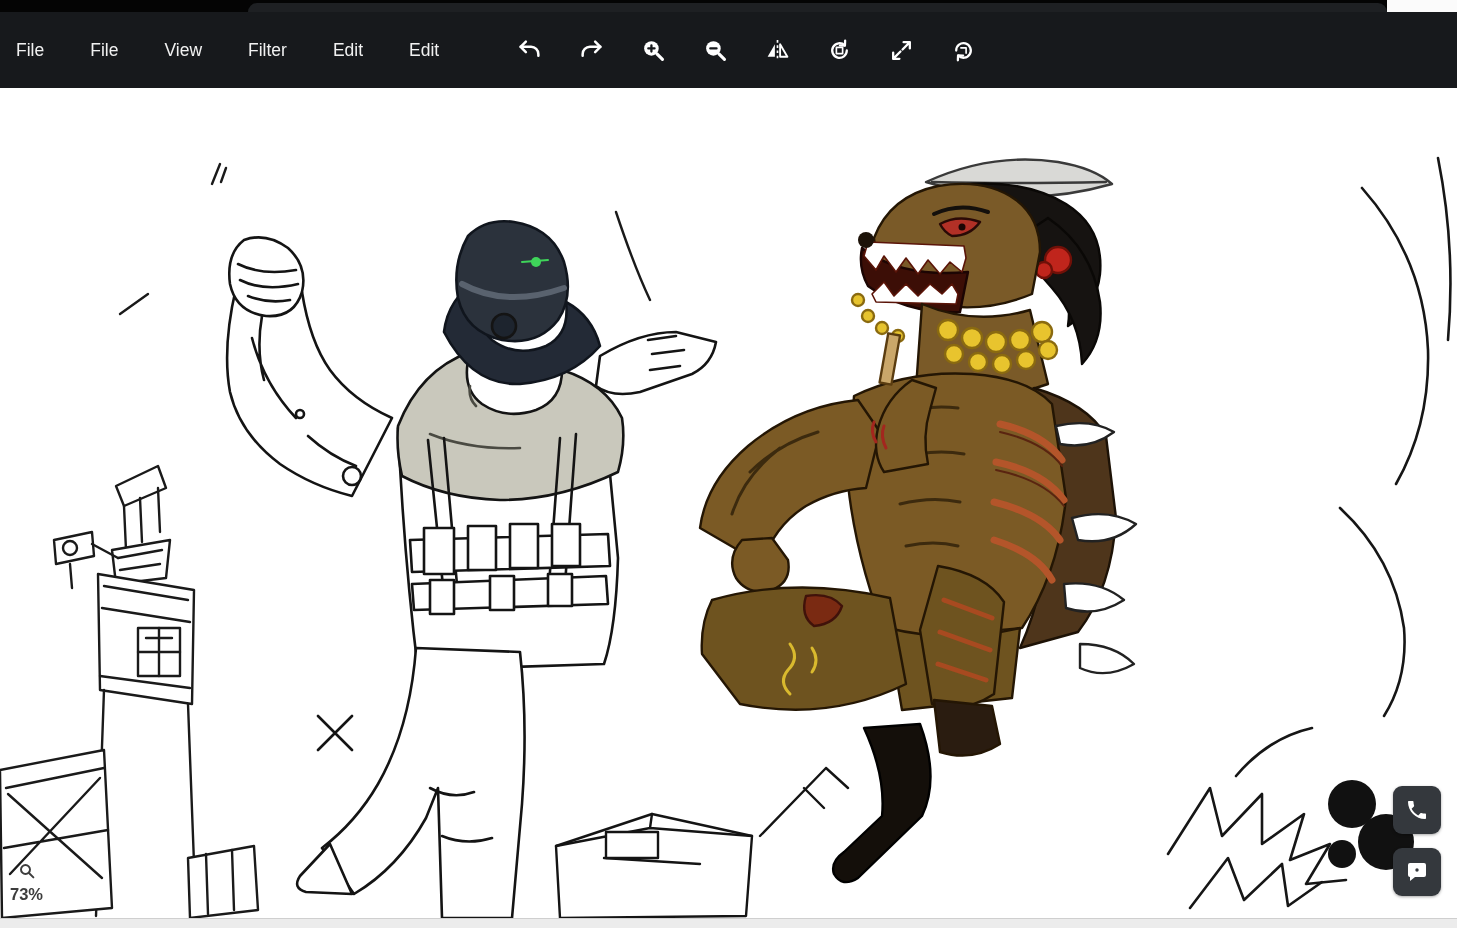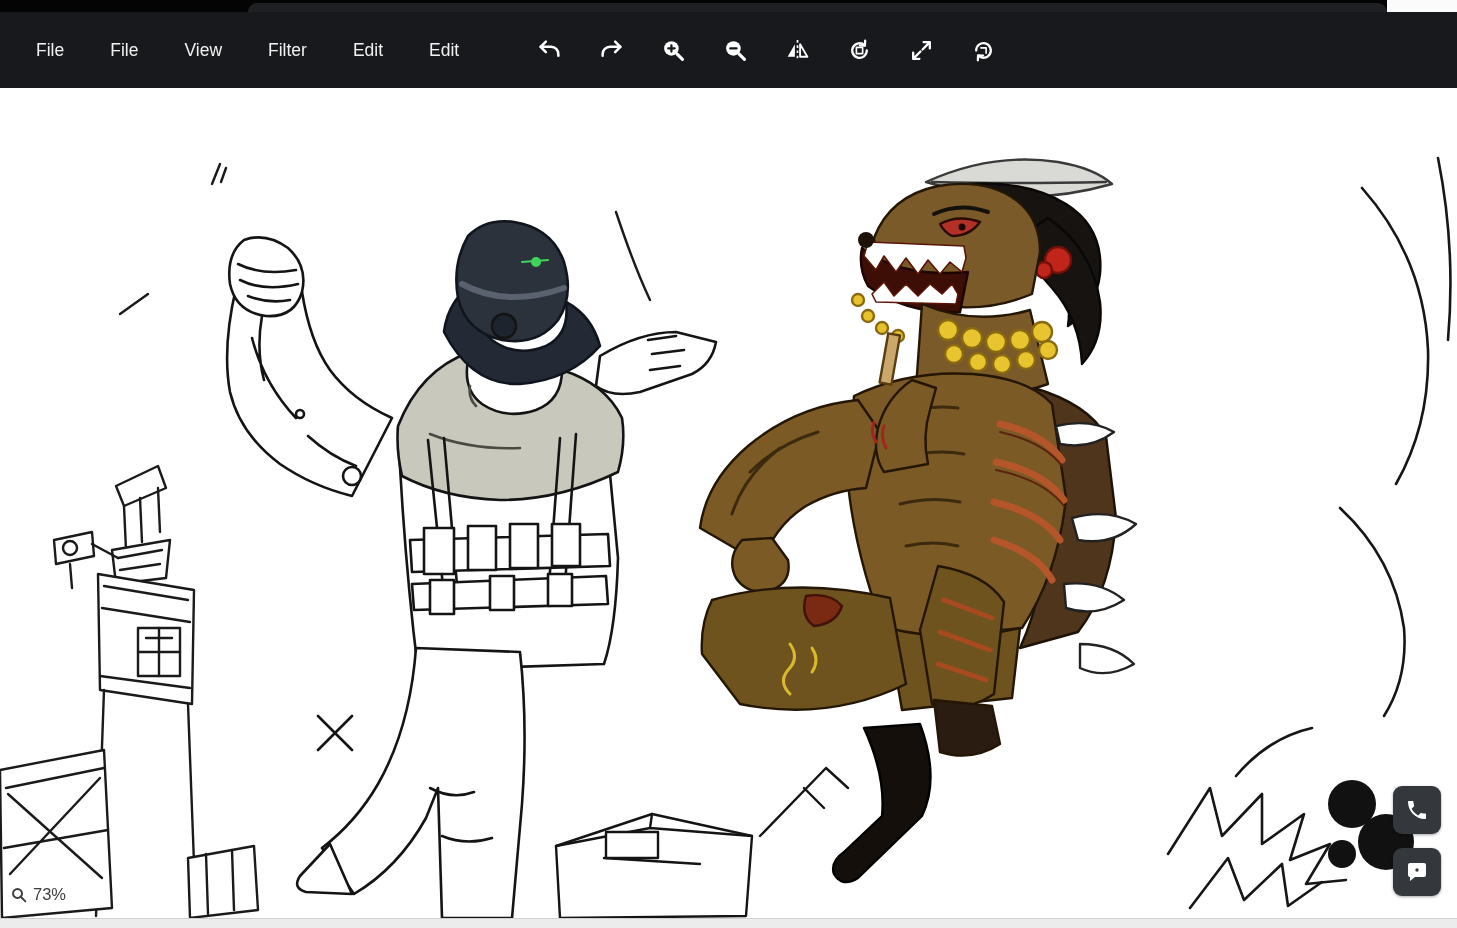--- a/index.html
+++ b/index.html
@@ -9,35 +9,35 @@
     font-family:"Liberation Sans", sans-serif; background:#ffffff;
   }
 
   
   .top-strip { height:12px; background:#040404; position:relative; }
   .top-strip .tab { position:absolute; left:248px; right:70px; top:3px; bottom:0;
     background:#1e2023; border-radius:9px 9px 0 0; }
   .top-strip .corner { position:absolute; right:0; top:0; width:70px; height:12px; background:#fbfbfb; }
 
   
-  .menubar { height:76px; background:var(--menubar-bg,#17191c); display:flex; align-items:center; padding-left:36px; }
+  .menubar { height:76px; background:var(--menubar-bg,#17191c); display:flex; align-items:center; padding-left:16px; }
   .menu-item { background:none; border:none; color:#f1f1f1; font-size:17.5px; font-family:inherit;
     padding:10px 0; margin-right:46px; cursor:pointer; }
   .toolbar { display:flex; align-items:center; margin-left:24px; gap:22px; }
   .tool-btn { width:40px; height:40px; background:none; border:none; border-radius:4px;
     display:flex; align-items:center; justify-content:center; cursor:pointer; padding:0; }
   .tool-btn svg { width:25px; height:25px; display:block; }
 
   
   .canvas-area { position:relative; height:830px; background:var(--canvas-bg,#ffffff); overflow:hidden; }
   .artwork { position:absolute; inset:0; width:100%; height:100%; }
 
   
   .zoom-indicator { position:absolute; left:10px; bottom:14px; display:flex; align-items:center; gap:5px;
-    color:#3d3d3d; font-size:16.5px; font-weight:400; user-select:none; }
+    color:#3d3d3d; font-size:16.5px; font-weight:700; user-select:none;flex-direction:column; }
 
   
   .fabs { position:absolute; right:16px; bottom:22px; display:flex; flex-direction:column; gap:14px; }
   .fab { width:48px; height:48px; border:none; border-radius:9px; background:var(--fab-bg,#34383d);
     display:flex; align-items:center; justify-content:center; cursor:pointer;
     box-shadow:0 1px 3px rgba(0,0,0,.35); }
   .fab svg { width:24px; height:24px; display:block; }
 
   
   .bottom-edge { height:10px; background:#ececec; border-top:1px solid #cfcfcf; }

